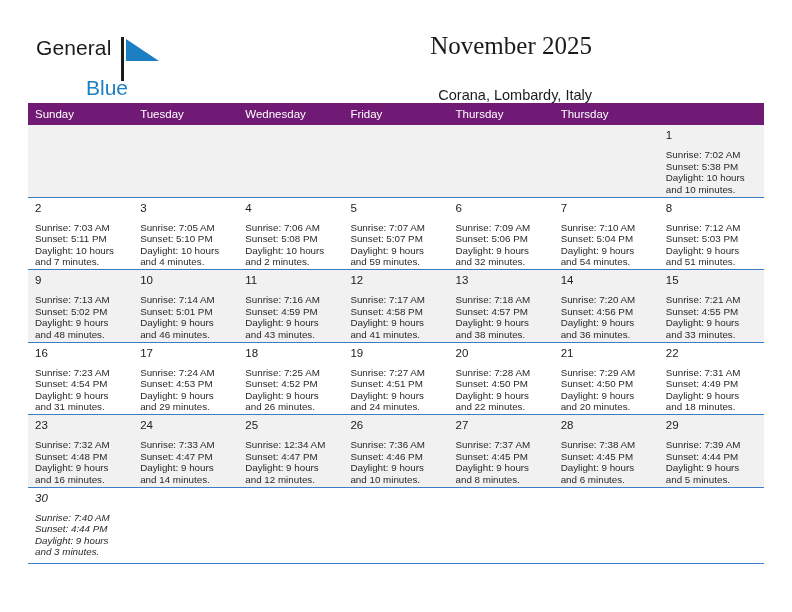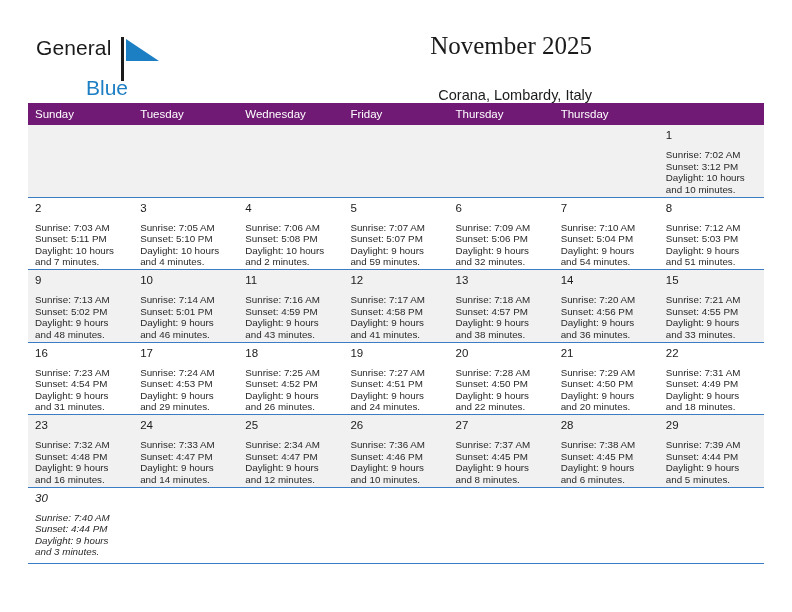--- a/index.html
+++ b/index.html
@@ -192,21 +192,21 @@
           <div class="day-cell empty"></div>
           <div class="day-cell empty"></div>
           <div class="day-cell empty"></div>
           <div class="day-cell empty"></div>
           <div class="day-cell empty"></div>
           <div class="day-cell empty"></div>
           <div class="day-cell">
             <div class="day-num">1</div>
             <div class="day-lines">
               <div class="day-line">Sunrise: 7:02 AM</div>
-              <div class="day-line">Sunset: 3:12 PM</div>
+              <div class="day-line">Sunset: 5:38 PM</div>
               <div class="day-line">Daylight: 10 hours</div>
               <div class="day-line">and 10 minutes.</div>
             </div>
           </div>
         </div>
         <div class="week-row plain">
           <div class="day-cell">
             <div class="day-num">2</div>
             <div class="day-lines">
               <div class="day-line">Sunrise: 7:03 AM</div>
@@ -415,21 +415,21 @@
             <div class="day-lines">
               <div class="day-line">Sunrise: 7:33 AM</div>
               <div class="day-line">Sunset: 4:47 PM</div>
               <div class="day-line">Daylight: 9 hours</div>
               <div class="day-line">and 14 minutes.</div>
             </div>
           </div>
           <div class="day-cell">
             <div class="day-num">25</div>
             <div class="day-lines">
-              <div class="day-line">Sunrise: 2:34 AM</div>
+              <div class="day-line">Sunrise: 12:34 AM</div>
               <div class="day-line">Sunset: 4:47 PM</div>
               <div class="day-line">Daylight: 9 hours</div>
               <div class="day-line">and 12 minutes.</div>
             </div>
           </div>
           <div class="day-cell">
             <div class="day-num">26</div>
             <div class="day-lines">
               <div class="day-line">Sunrise: 7:36 AM</div>
               <div class="day-line">Sunset: 4:46 PM</div>

